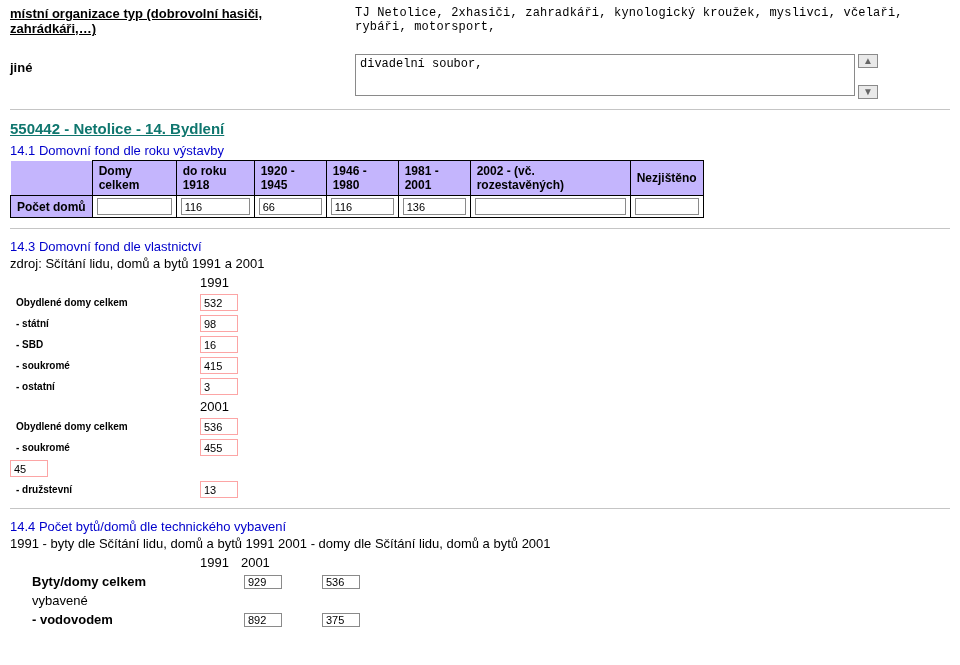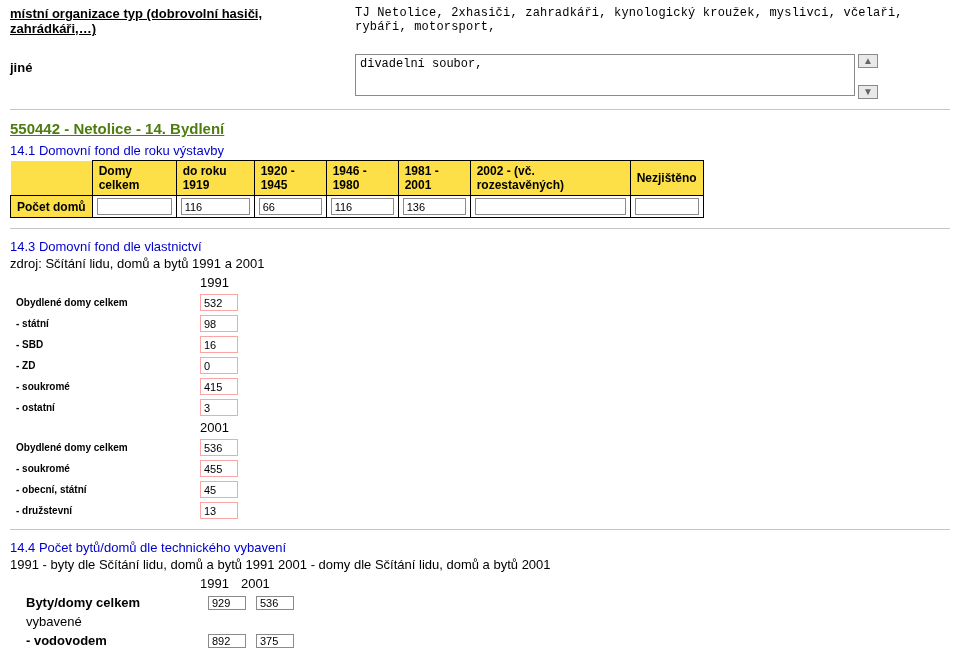--- a/index.html
+++ b/index.html
@@ -46,21 +46,21 @@
     user-select: none;
   }
   .spin.up { top: 0; }
   .spin.down { bottom: 0; }
   hr.sep {
     border: none;
     border-top: 1px solid #c5c5c5;
     margin: 10px 0;
   }
   .section-title {
-    color: #4d7c0f;
+    color: #0f766e;
     font-weight: bold;
     text-decoration: underline;
     font-size: 15px;
     margin: 6px 0 2px 0;
   }
   .subhead {
     color: #0000cc;
     font-size: 13px;
     margin-top: 6px;
   }
@@ -68,21 +68,21 @@
   .tbl {
     border-collapse: collapse;
     margin-top: 2px;
   }
   .tbl th, .tbl td {
     border: 1px solid #000;
     text-align: left;
     font-weight: normal;
     font-size: 12px;
   }
-  .tbl th { background: #fde047; font-weight: bold; padding: 3px 6px; vertical-align: middle; height: 18px; }
+  .tbl th { background: #c4b5fd; font-weight: bold; padding: 3px 6px; vertical-align: middle; height: 18px; }
   .tbl td { padding: 2px 4px; }
   .cell-inp {
     border: 1px solid #8a8a8a;
     background: #fff;
     font-family: Arial, Helvetica, sans-serif;
     font-size: 11px;
     padding: 1px 3px;
     width: 100%;
     height: 17px;
   }
@@ -111,21 +111,22 @@
   .two-col-years {
     padding-left: 190px;
     display: flex;
     gap: 12px;
     font-size: 13px;
     margin-top: 4px;
   }
   .two-col-row {
     display: flex;
     align-items: center;
-    margin: 4px 10px;
+    margin: 4px 16px;
+    gap: 30px;
   }
   .two-col-row .lab {
     width: 188px;
     font-weight: bold;
     font-size: 13px;
     padding-left: 6px;
   }
   .two-col-row .labn {
     width: 188px;
     font-size: 13px;
@@ -164,21 +165,21 @@
 
   <div class="section-title">550442 - Netolice - 14. Bydlení</div>
 
   <div class="subhead">14.1 Domovní fond dle roku výstavby</div>
 
   <table class="tbl">
     <tbody>
         <tr>
       <th class="w-auto" style="border:0"></th>
       <th class="w-dc">Domy celkem</th>
-      <th>do roku 1919</th>
+      <th>do roku 1918</th>
       <th>1920 - 1945</th>
       <th>1946 - 1980</th>
       <th>1981 - 2001</th>
       <th>2002 - (vč. rozestavěných)</th>
       <th>Nezjištěno</th>
     </tr>
     <tr>
       <th class="w-auto">Počet domů</th>
       <td style="width:84px"><input class="cell-inp" value="" style=""></td>
       <td style="width:78px"><input class="cell-inp" value="116" style=""></td>
@@ -204,42 +205,37 @@
       </div>
       <div class="row">
         <div class="lab">- státní</div>
         <input class="inp" value="98" style="">
       </div>
       <div class="row">
         <div class="lab">- SBD</div>
         <input class="inp" value="16" style="">
       </div>
       <div class="row">
-        <div class="lab">- ZD</div>
-        <input class="inp" value="0" style="">
-      </div>
-      <div class="row">
         <div class="lab">- soukromé</div>
         <input class="inp" value="415" style="">
       </div>
       <div class="row">
         <div class="lab">- ostatní</div>
         <input class="inp" value="3" style="">
       </div>
       <div class="year-tag">2001</div>
       <div class="row">
         <div class="lab">Obydlené domy celkem</div>
         <input class="inp" value="536" style="">
       </div>
       <div class="row">
         <div class="lab">- soukromé</div>
         <input class="inp" value="455" style="">
       </div>
       <div class="row">
-        <div class="lab">- obecní, státní</div>
         <input class="inp" value="45" style="">
       </div>
       <div class="row">
         <div class="lab">- družstevní</div>
         <input class="inp" value="13" style="">
       </div>
     </div>
 
   <hr class="sep">
 

